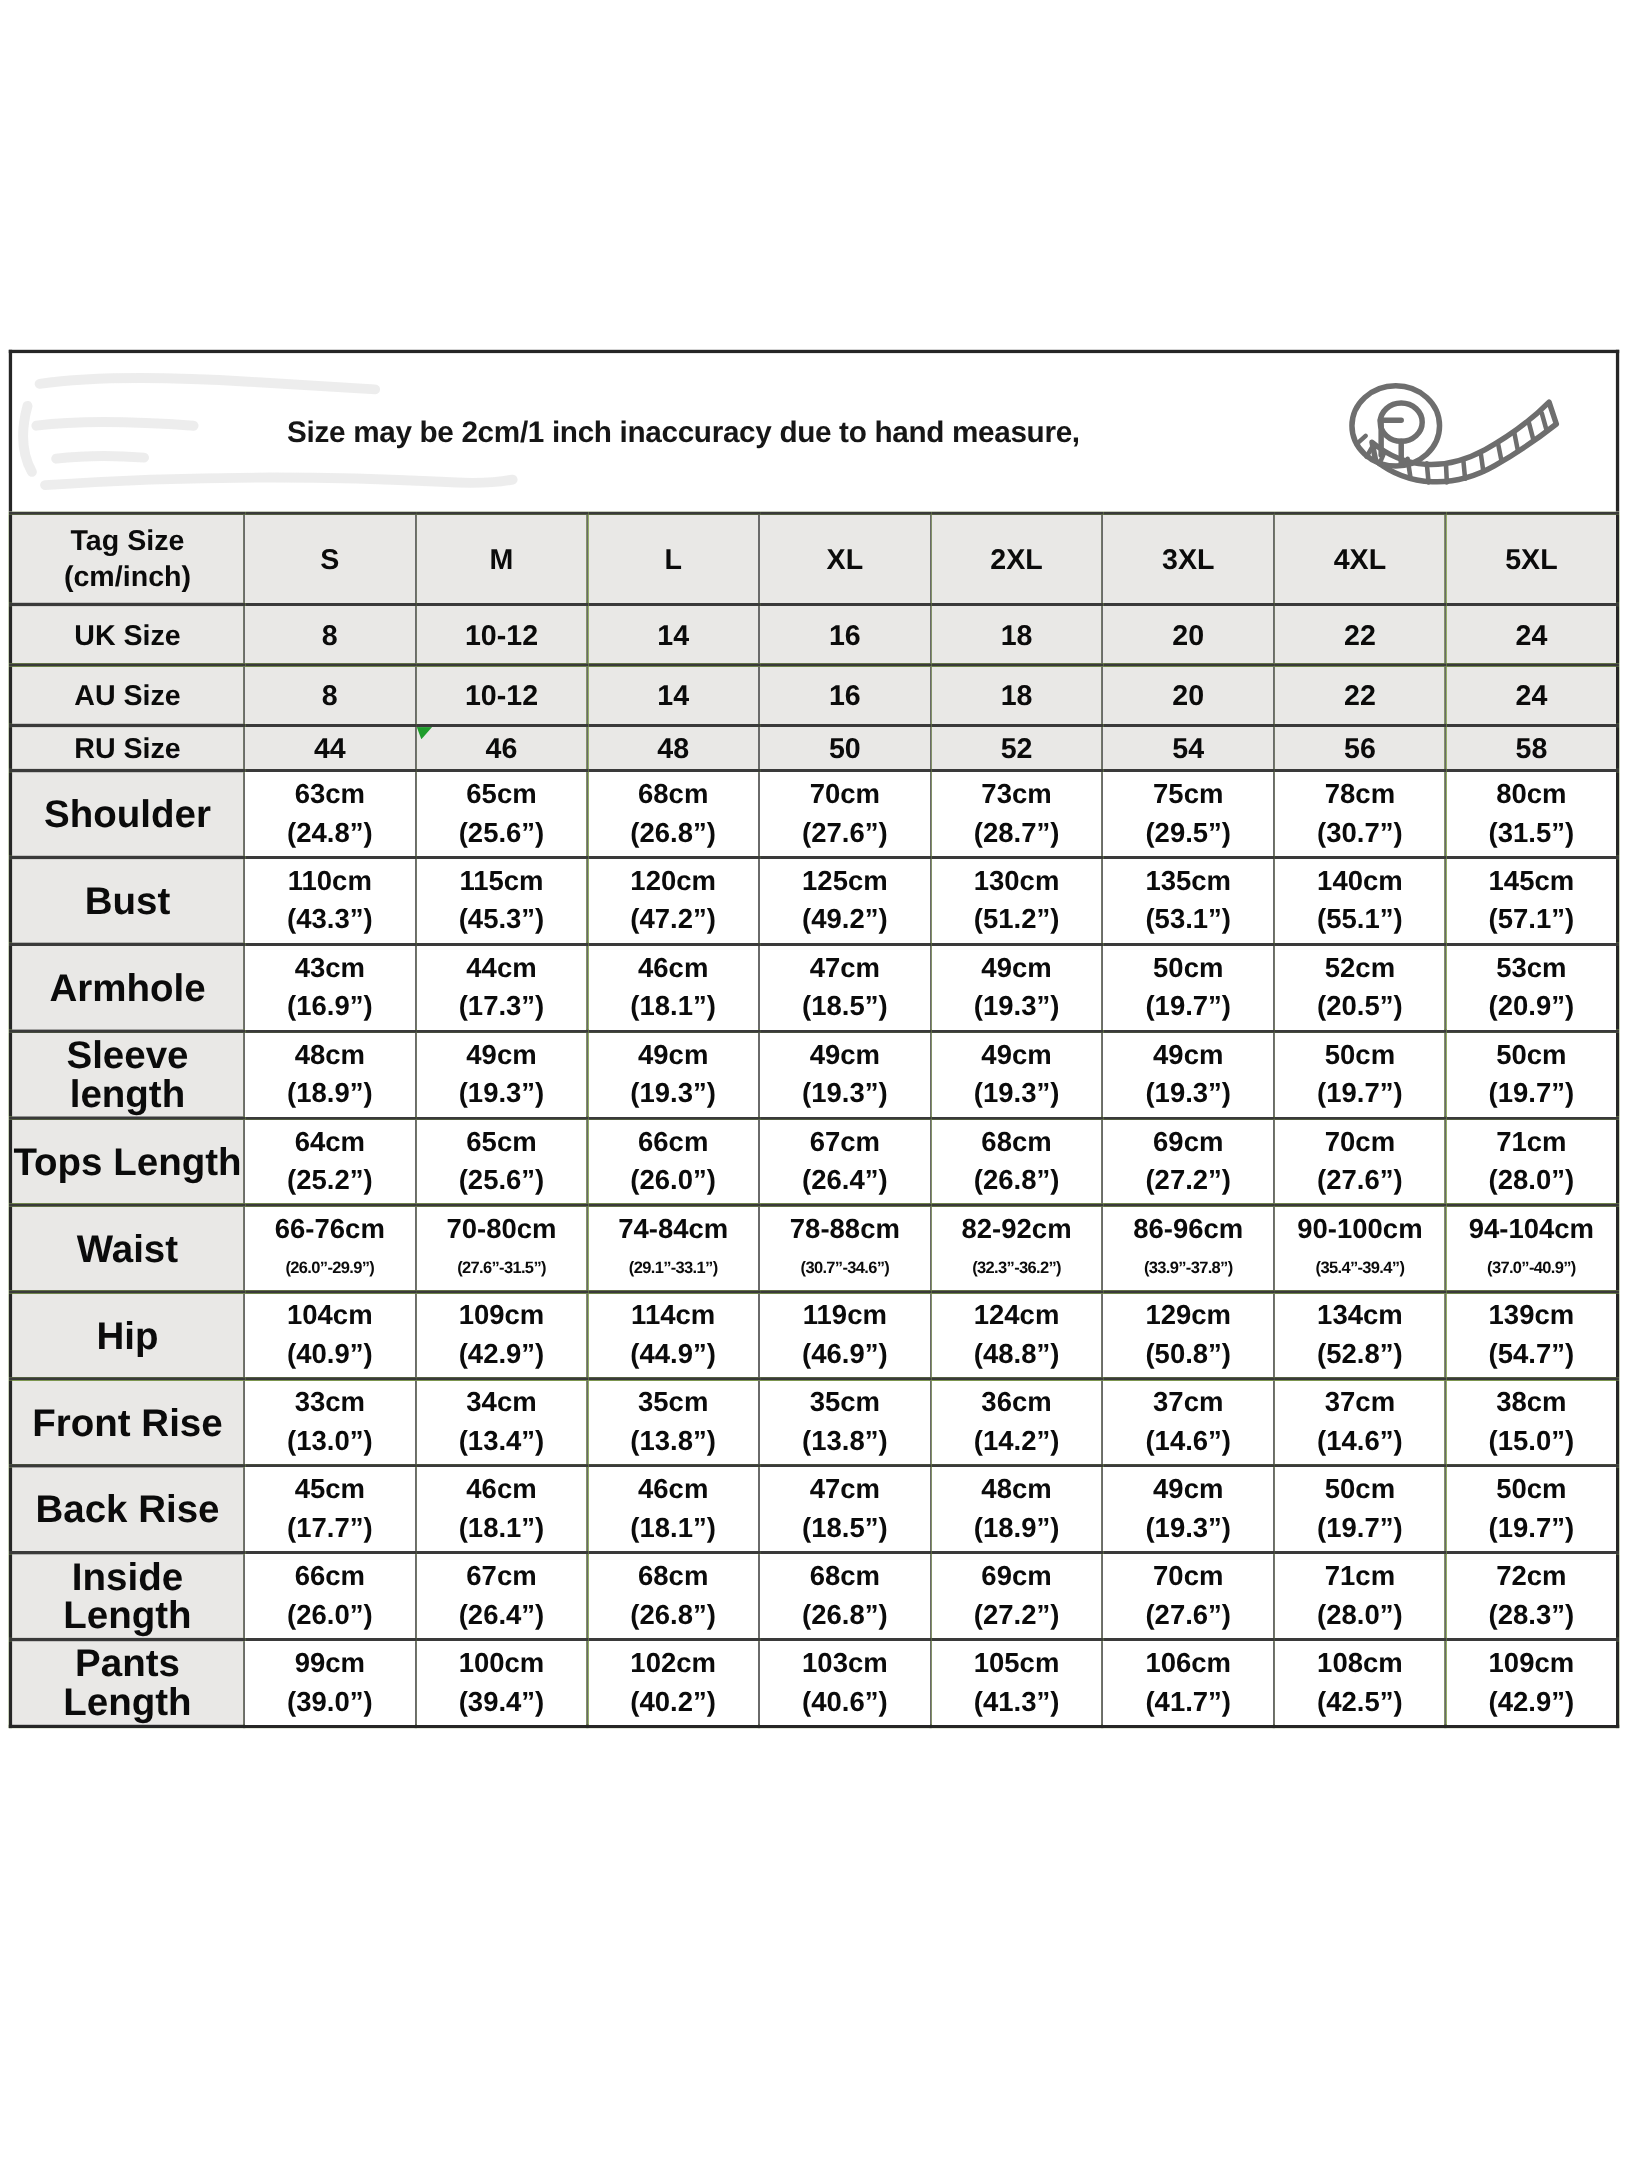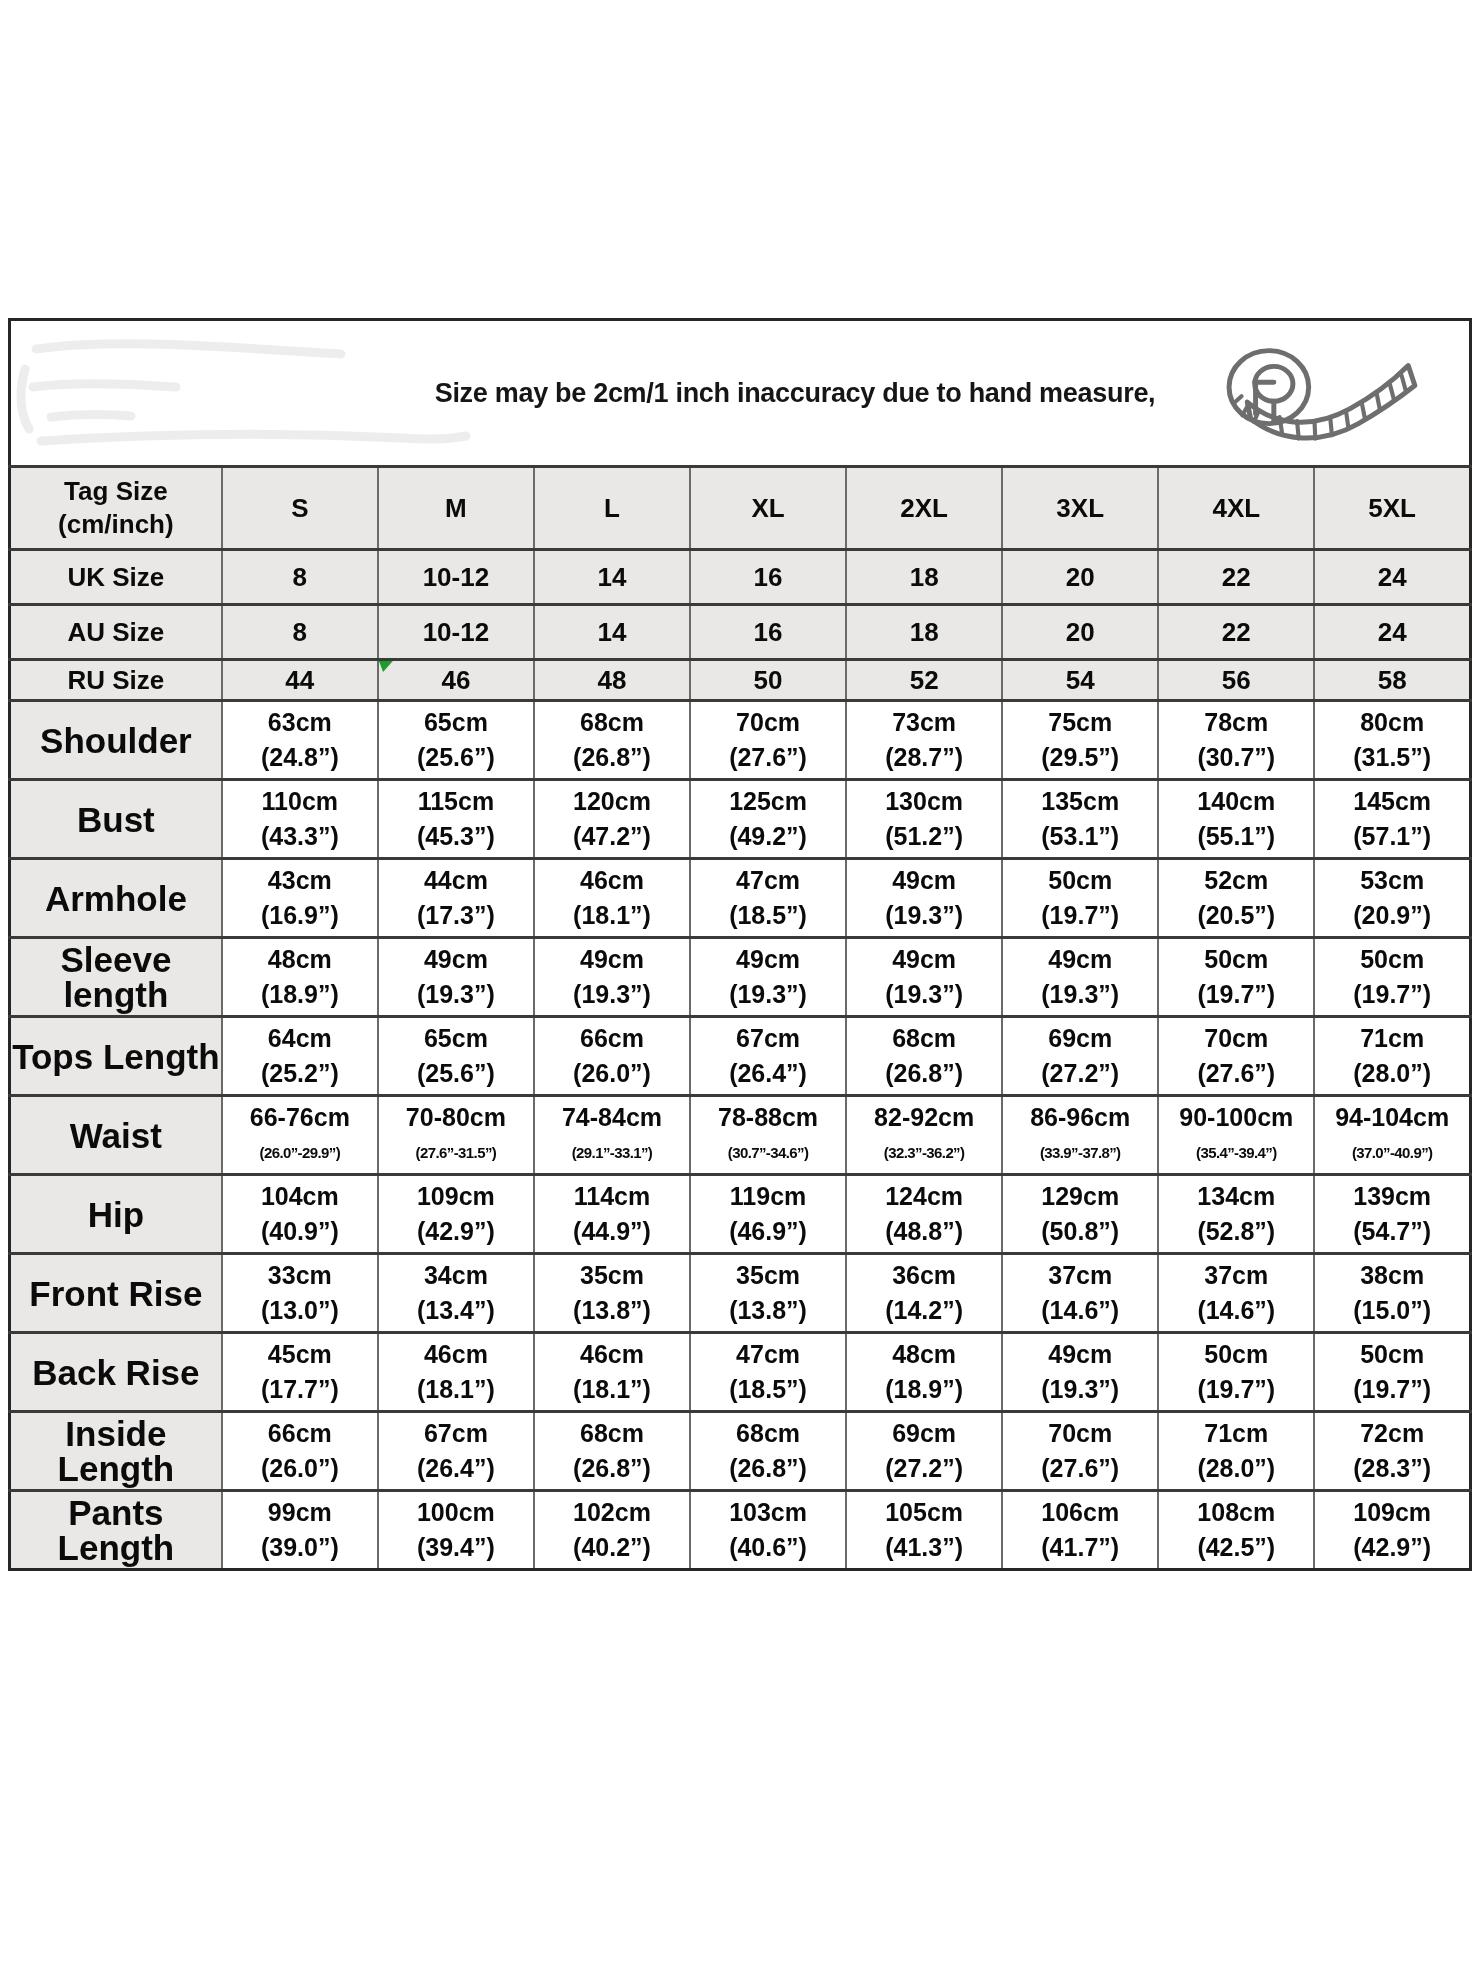--- a/index.html
+++ b/index.html
@@ -16,21 +16,21 @@
   .notice{
     position:relative;
     border:3px solid #262626;
     border-bottom:none;
     height:144px;
     background:#ffffff;
   }
   .notice-text{
     position:absolute;left:250px;right:140px;top:0;height:100%;
     display:flex;flex-direction:column;justify-content:center;
-    text-align:center;gap:13px;
+    gap:13px;
     font-weight:700;font-size:27px;color:#161616;
     letter-spacing:-0.3px;
   }
   .smudges{position:absolute;left:0;top:0;pointer-events:none;}
   .tape{position:absolute;right:46px;top:18px;width:222px;height:112px;}
 
   
   table.size-chart{
     width:100%;
     border-collapse:collapse;

